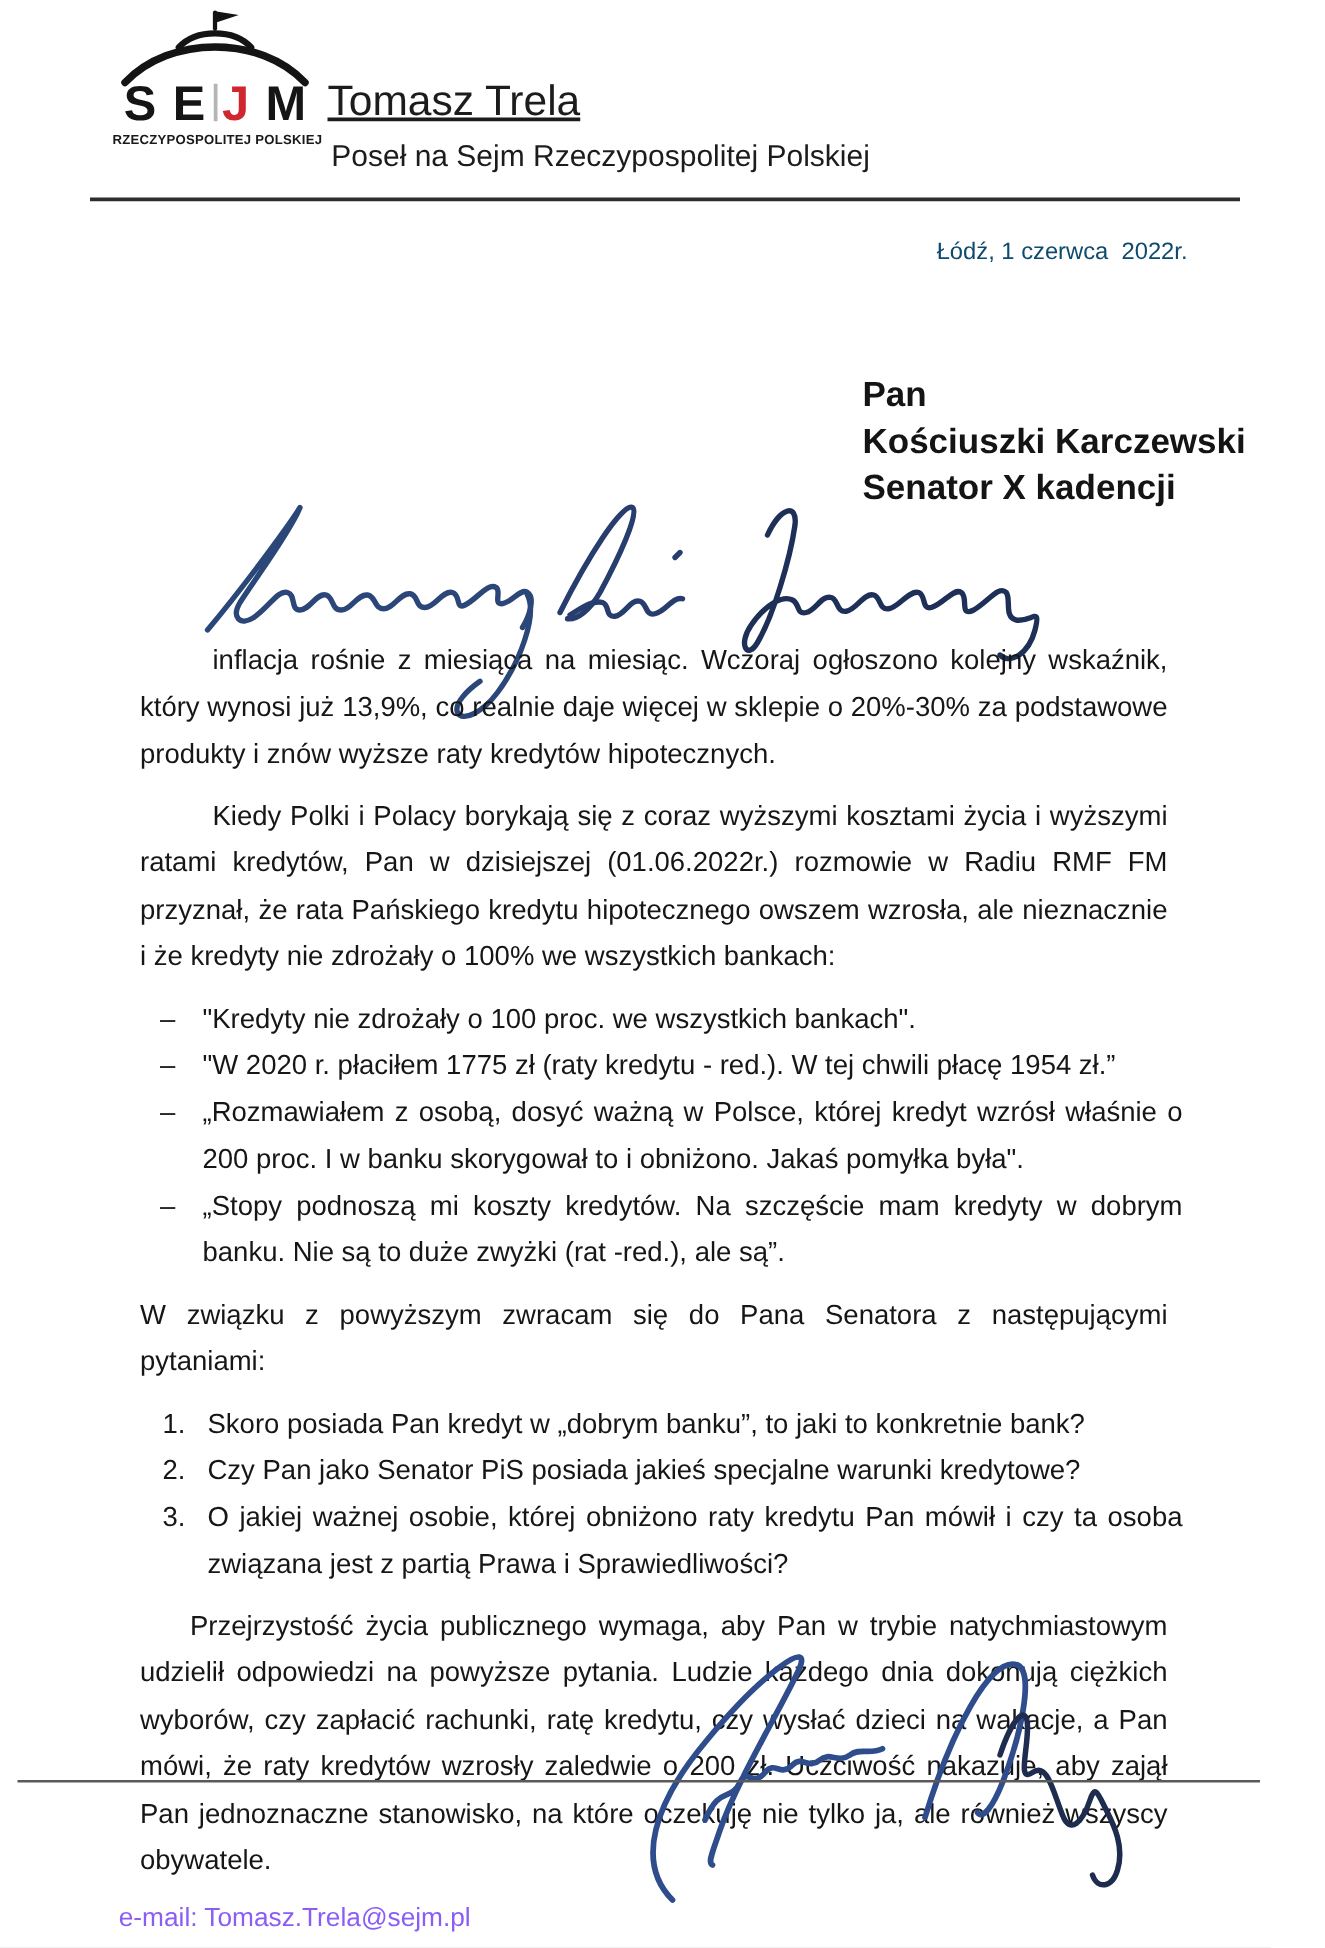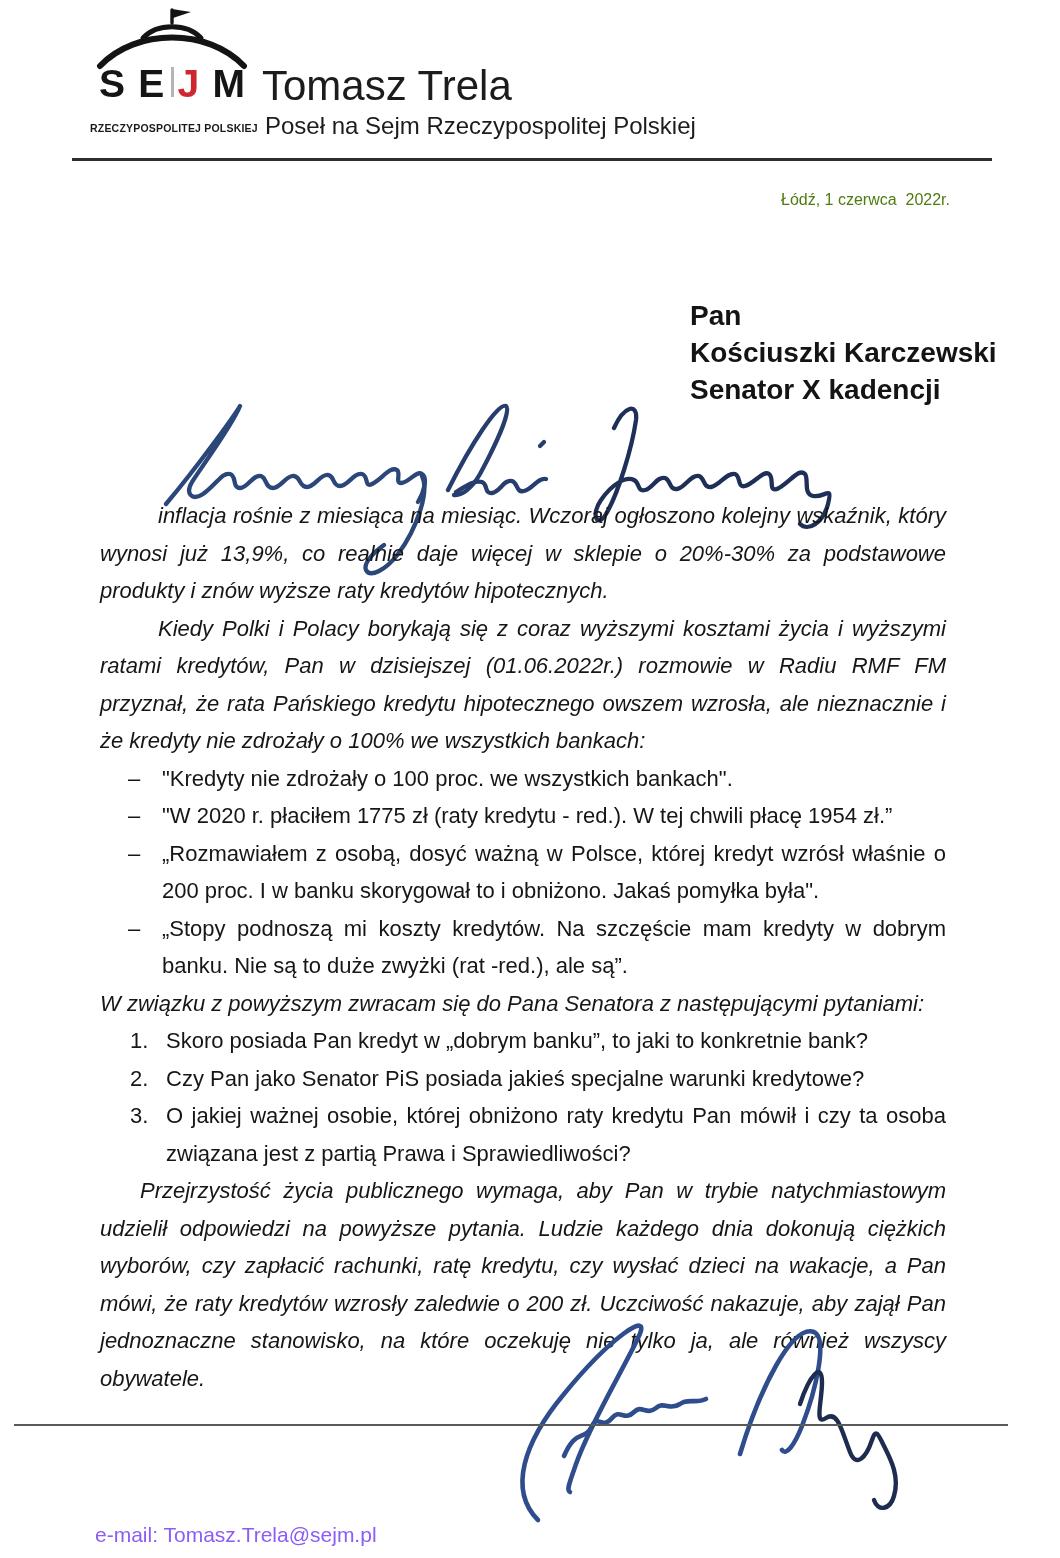--- a/index.html
+++ b/index.html
@@ -18,39 +18,39 @@
   .logo-word{
     display:flex;justify-content:space-between;align-items:flex-end;
     padding:0 6px;margin-top:-8px;
     font-weight:700;font-size:39px;line-height:1;color:#151515;
     letter-spacing:0;
   }
   .logo-word .ltr{display:inline-block;}
   .j-wrap{position:relative;color:#cf2630;}
   .j-accent{position:absolute;left:-7px;top:3px;width:3px;height:30px;background:#b5b5b5;}
   .logo-caption{
-    margin-top:19px;margin-left:-3px;width:164px;
+    margin-top:3px;margin-left:-3px;width:164px;
     font-weight:700;font-size:10.5px;letter-spacing:.2px;
     color:#191919;white-space:nowrap;
   }
-  .hdr-name{position:absolute;left:262px;top:62px;font-size:42px;color:#1c1c1c;}
+  .hdr-name{position:absolute;left:262px;top:62px;font-size:34px;color:#1c1c1c;text-decoration:underline;}
   .hdr-role{position:absolute;left:265px;top:112px;font-size:24px;color:#1c1c1c;}
   .hdr-rule{position:absolute;left:72px;right:68px;top:158px;border-top:3px solid #2d2d2d;}
   
-  .date{position:absolute;top:191px;right:110px;font-size:16px;white-space:pre;color:#4d7c0f;}
+  .date{position:absolute;top:191px;right:110px;font-size:19px;white-space:pre;color:#0c4a6e;}
   .recipient{position:absolute;left:690px;top:297px;font-weight:700;font-size:28px;line-height:37px;color:#141414;}
   
   .hand{position:absolute;pointer-events:none;}
   .hand path{fill:none;stroke-linecap:round;stroke-linejoin:round;}
   
   .body-text{
     position:absolute;left:100px;top:497px;width:846px;
     font-size:22px;line-height:37.5px;text-align:justify;color:#161616;
   }
-  .body-text p{margin:0;font-style:italic;}
+  .body-text p{margin:12px;}
   .indent1{text-indent:58px;}
   .indent2{text-indent:40px;}
   ul.quotes,ol.questions{list-style:none;margin:0;padding:0;}
   ul.quotes li,ol.questions li{display:flex;}
   .q-mark{flex:0 0 34px;padding-left:28px;box-sizing:content-box;}
   .q-num{flex:0 0 36px;padding-left:30px;box-sizing:content-box;}
   .q-text{flex:1;text-align:justify;}
   
   .ftr-rule{position:absolute;left:14px;right:52px;top:1424px;border-top:2px solid #5a5a5a;}
   .ftr-office{position:absolute;left:95px;top:1438px;font-size:21px;color:#191919;}

